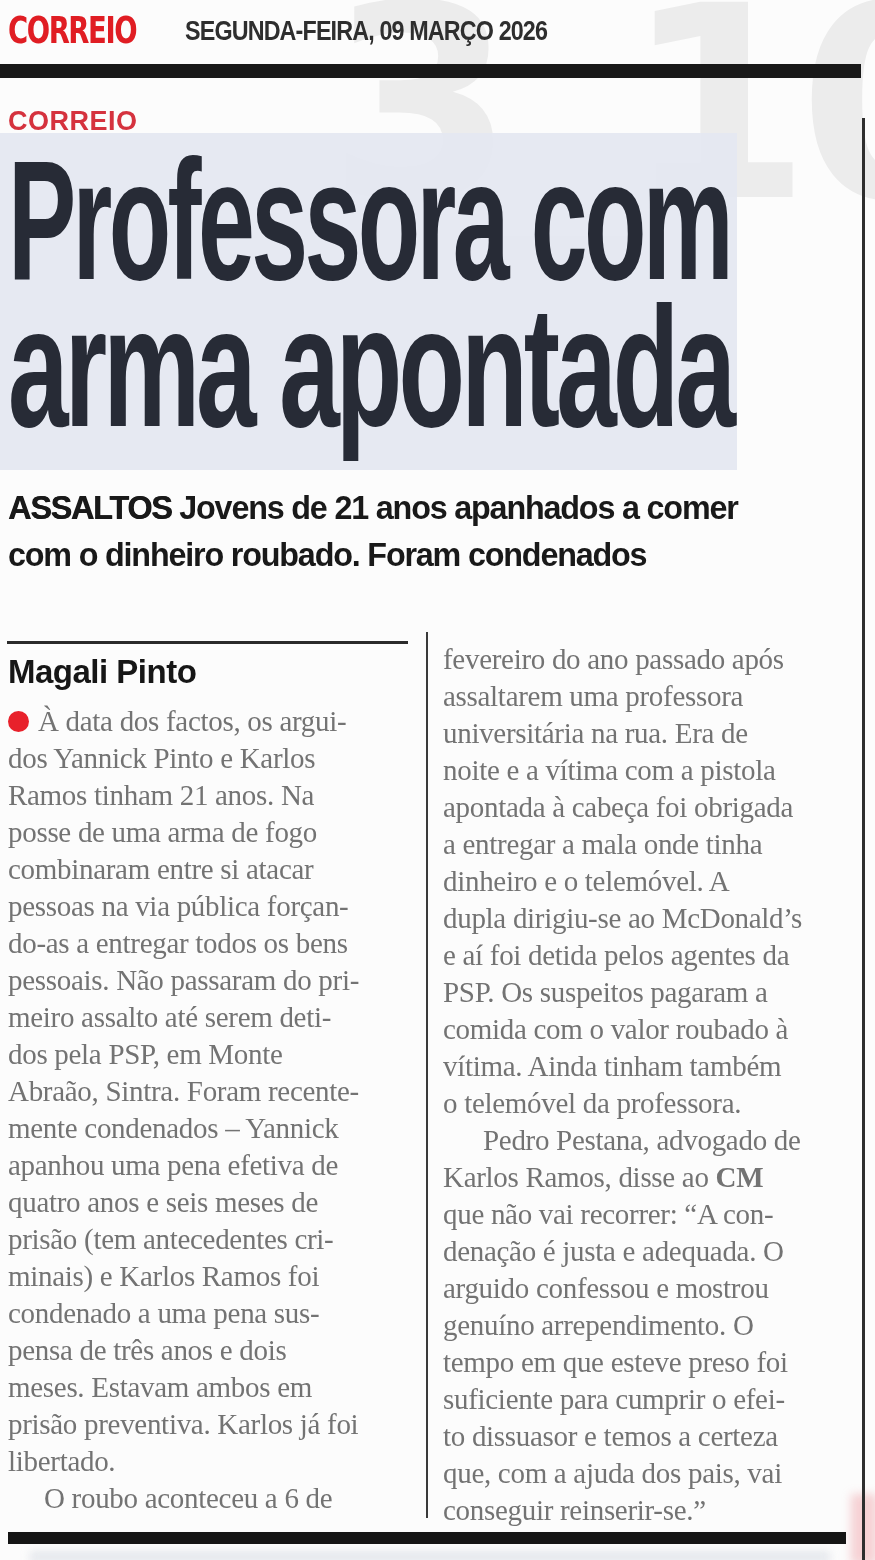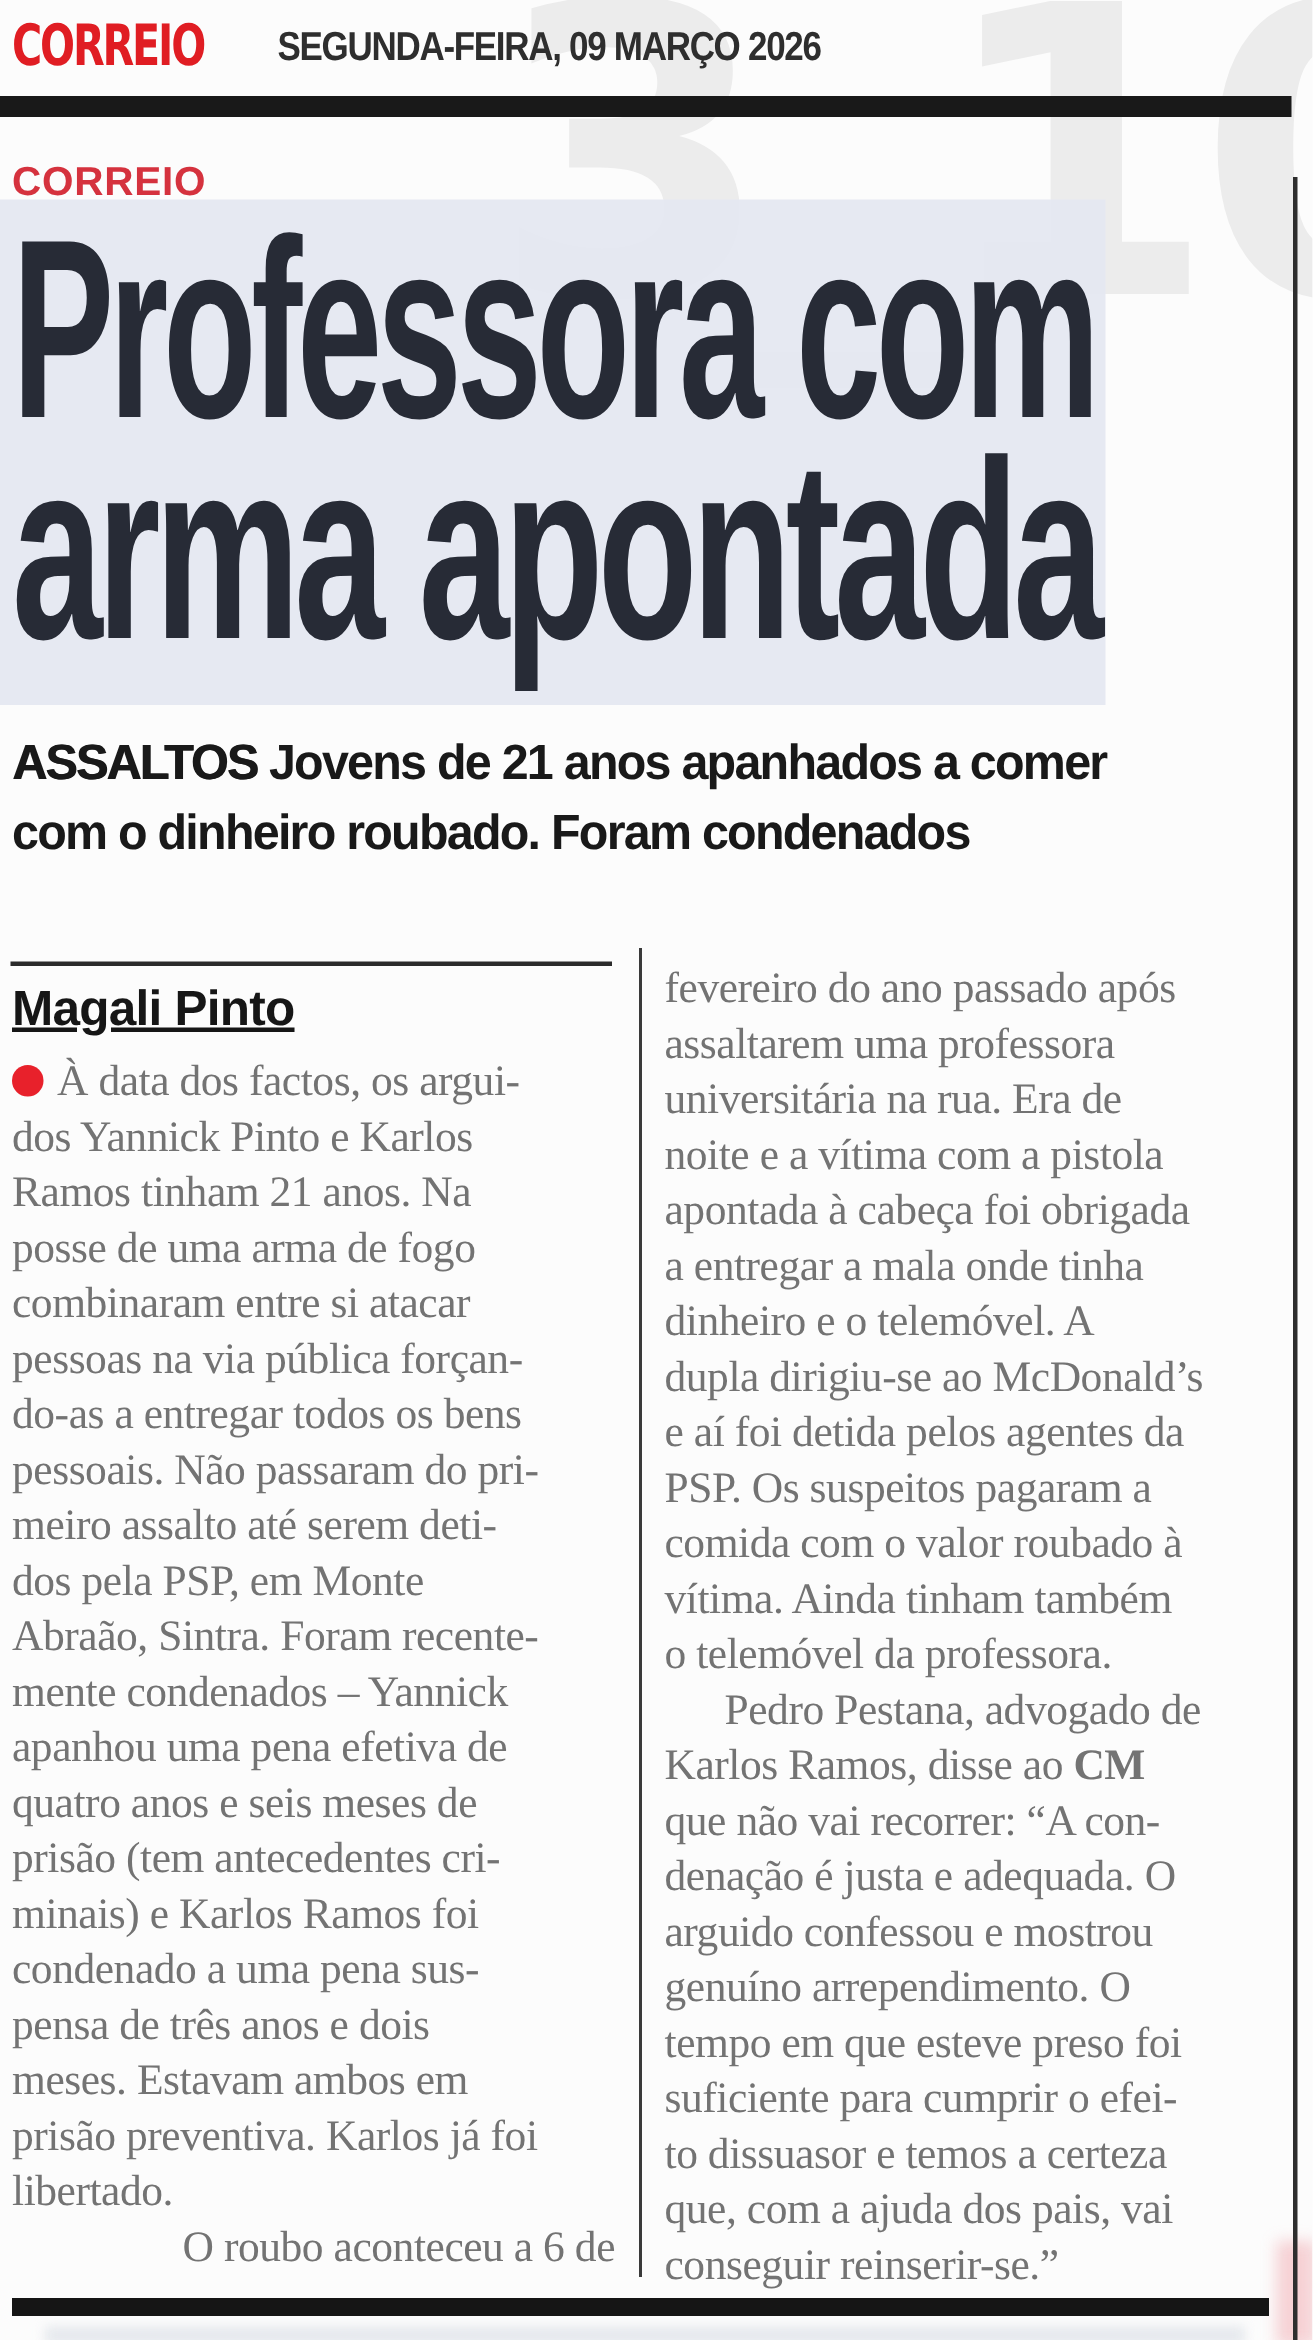--- a/index.html
+++ b/index.html
@@ -29,26 +29,26 @@
         font:bold 33px "Liberation Sans",sans-serif;letter-spacing:-1.2px;line-height:47px;
         white-space:nowrap;transform-origin:0 0;}
   #lead b{text-shadow:.6px 0 0 currentColor;}
   
   #byline-rule{position:absolute;left:7px;top:641px;width:401px;height:3px;background:#2b2b2b;z-index:2;}
   #col-divider{position:absolute;left:426px;top:632px;width:2px;height:886px;background:#3a3a3a;z-index:2;}
   #right-border{position:absolute;left:862px;top:118px;width:3px;height:1442px;background:#2e2e2e;z-index:2;}
   #bottom-bar{position:absolute;left:8px;top:1532px;width:838px;height:12px;background:#151515;z-index:2;}
   
   #byline{position:absolute;left:8px;top:653px;z-index:2;color:#161616;
-          font:bold 33px "Liberation Sans",sans-serif;letter-spacing:-.5px;text-decoration:underline;}
+          font:bold 33px "Liberation Sans",sans-serif;letter-spacing:-.5px;}
   .col{position:absolute;z-index:2;color:#737373;font:29px "Liberation Serif",serif;
        letter-spacing:-.3px;line-height:37px;white-space:nowrap;}
   #col-left{left:8px;top:703px;width:402px;}
   #col-right{left:443px;top:641px;width:415px;}
-  .p-indent-left{text-indent:36px;text-align:right;}
+  .p-indent-left{text-indent:36px;}
   .p-indent-right{text-indent:40px;}
   .bullet{display:inline-block;width:21px;height:21px;border-radius:50%;
           background:#e8212b;margin-right:9px;vertical-align:-1px;}
   
   #smudge-br{position:absolute;left:851px;top:1494px;width:26px;height:70px;z-index:1;
              background:rgba(231,110,120,.30);filter:blur(5px);}
   #smudge-bottom{position:absolute;left:30px;top:1551px;width:800px;height:12px;z-index:1;
              background:rgba(185,195,210,.35);filter:blur(4px);}
 </style>
 </head>

